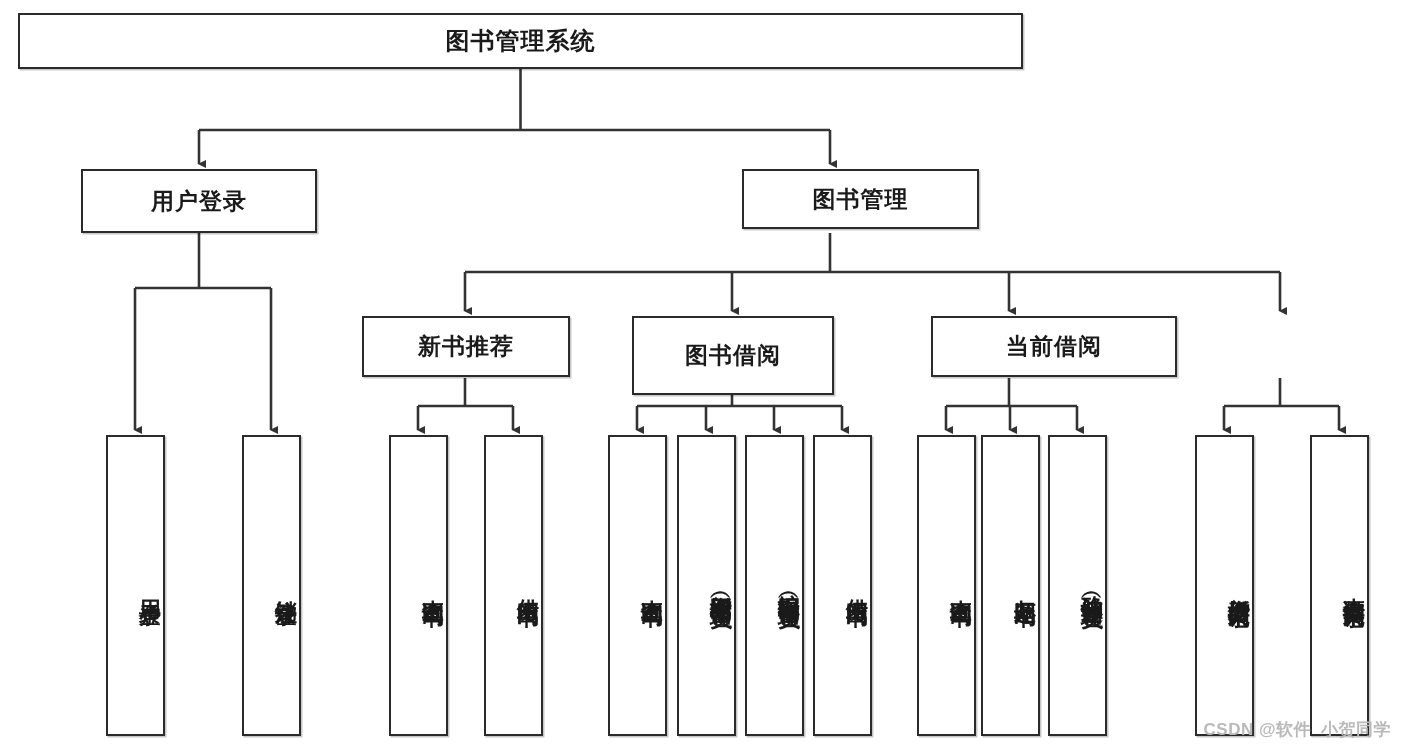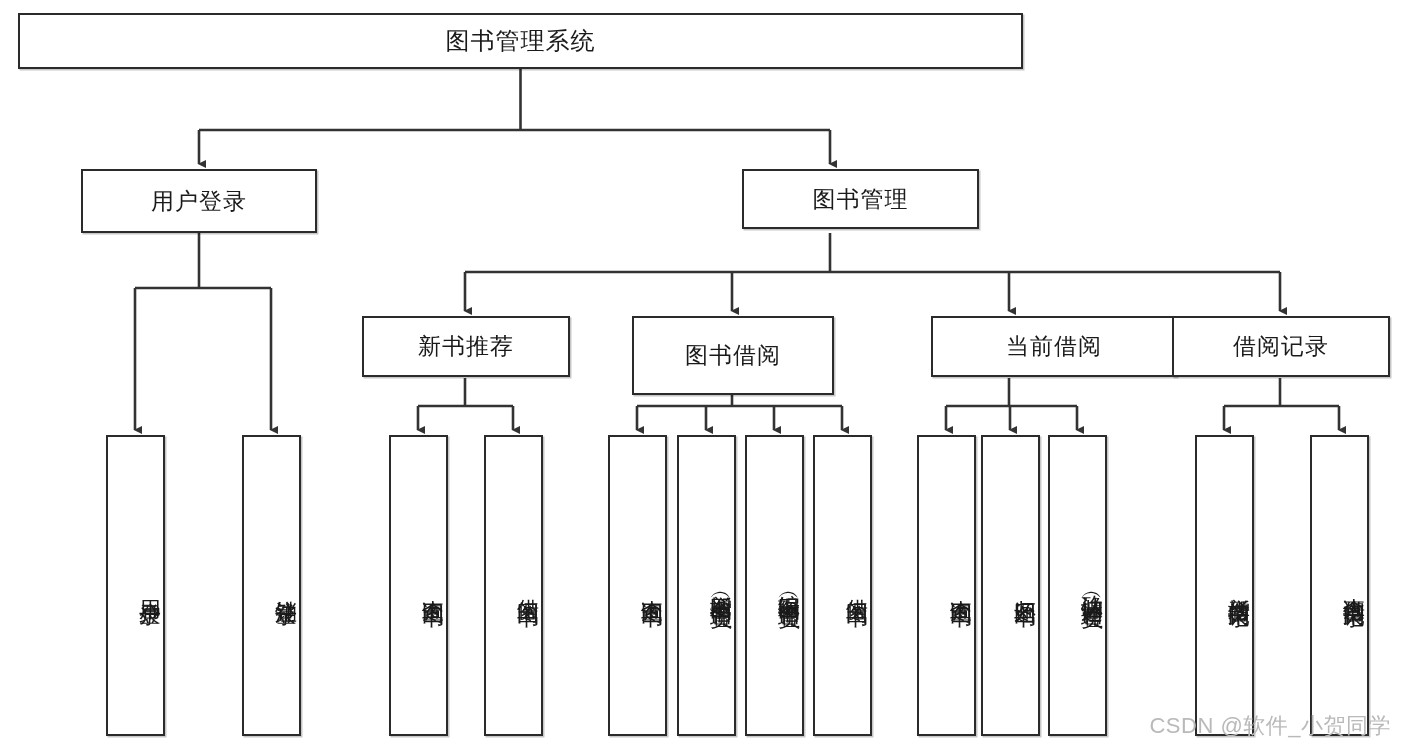--- a/index.html
+++ b/index.html
@@ -10,20 +10,21 @@
   }
   body {
     font-family: "Liberation Sans", "DejaVu Sans", sans-serif;
   }
   #diagram-root {
     position: relative;
     width: 1405px;
     height: 747px;
     background: #ffffff;
     overflow: hidden;
+    font-weight: bold;
   }
   #diagram-svg {
     position: absolute;
     left: 0;
     top: 0;
     width: 1405px;
     height: 747px;
   }
   .node {
     position: absolute;
@@ -57,21 +58,21 @@
     writing-mode: vertical-rl;
     text-orientation: upright;
   }
   #root-node {
     font-size: 24px;
   }
   #watermark {
     position: absolute;
     right: 14px;
     bottom: 6px;
-    font-size: 22px;
+    font-size: 17px;
     color: #b9b9b9;
     letter-spacing: 0.5px;
     white-space: nowrap;
     pointer-events: none;
   }
 </style>
 </head>
 <body>
 
 <div id="diagram-root">
@@ -146,23 +147,20 @@
   </div>
 
   <div class="node horizontal" style="left:632px; top:316px; width:202px; height:79px;">
     <span class="node-label">图书借阅</span>
   </div>
 
   <div class="node horizontal" style="left:924px; top:316px; width:246px; height:61px;margin-left:7px;">
     <span class="node-label">当前借阅</span>
   </div>
 
-  <div class="node horizontal" style="left:1172px; top:316px; width:218px; height:61px;">
-    <span class="node-label">借阅记录</span>
-  </div>
 
   <div class="node vertical" style="left:106px; top:435px; width:59px; height:301px;">
     <span class="node-label">用户登录</span>
   </div>
 
   <div class="node vertical" style="left:242px; top:435px; width:59px; height:301px;">
     <span class="node-label">注销登录</span>
   </div>
 
   <div class="node vertical" style="left:389px; top:435px; width:59px; height:301px;">

